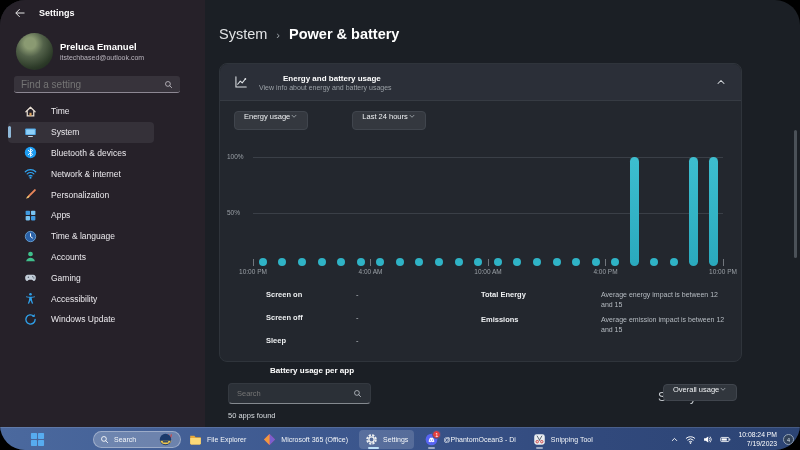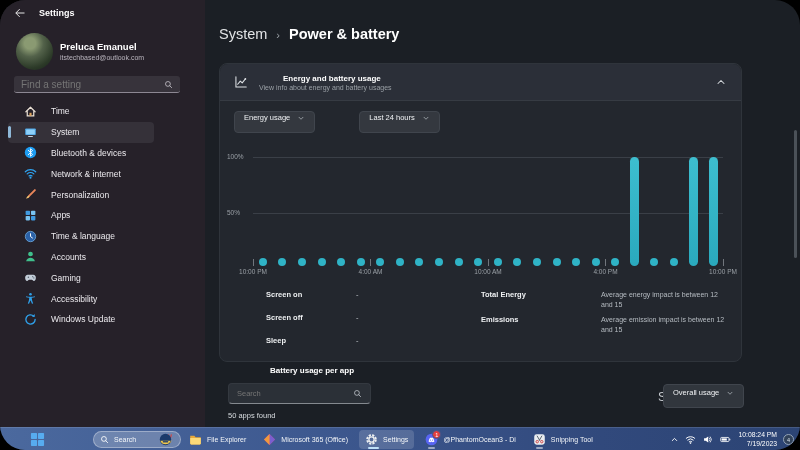--- a/index.html
+++ b/index.html
@@ -41,21 +41,21 @@
   .card-header { position:absolute; left:0; top:0; width:100%; height:37px; background:#2b2f38;
                  border-bottom:1px solid #363b43; border-radius:8px 8px 0 0;
                  display:flex; align-items:center; padding:0 14px; gap:11px; }
   .card-header .head-icon { width:14px; height:14px; }
   .head-text { display:flex; flex-direction:column; gap:1px; }
   .card-title { font-size:8px; font-weight:bold; color:#ffffff;padding-left:24px; }
   .card-sub { font-size:7px; color:#9aa0a6; }
   .collapse-btn { margin-left:auto; width:12px; height:12px; color:#d2d6da; cursor:default; }
 
   .card-controls { position:absolute; left:14px; top:47px; display:flex; gap:44px; }
-  .dropdown { display:inline-flex; align-items:flex-end; gap:7px; height:19px; padding:10px 9px;
+  .dropdown { display:inline-flex; align-items:flex-start; height:19px; padding:0 9px;
               background:#34383f; border:1px solid #40454d; border-radius:4px; cursor:default; }
   .dropdown-value { font-size:7.5px; color:#f0f2f4; white-space:nowrap; }
   .dropdown .chev { width:8px; height:8px; color:#aab0b6; }
 
   .gridline { position:absolute; left:33px; width:470px; height:1px; background:#3a3f47; }
   .y-label { position:absolute; left:7px; width:23px; text-align:left; font-size:6.5px; color:#9aa0a6; }
   .chart-plot { position:absolute; left:33px; top:93px; width:470px; height:109px; }
   .bar { position:absolute; top:0; width:9px; height:109px; border-radius:4.5px;
          background:linear-gradient(#3dbecf,#2aa9bd); }
   .dot { position:absolute; top:101px; width:8px; height:8px; border-radius:50%; background:#2fb3c6; }
@@ -369,21 +369,21 @@
   <div class="battery-search">
     <input placeholder="Search" style="">
     <span class="icon">
       <svg viewBox="0 0 16 16">
           <circle cx="7" cy="7" r="4.3" fill="none" stroke="currentColor" stroke-width="1.4"></circle>
           <path d="M10.3 10.3 13.6 13.6" stroke="currentColor" stroke-width="1.4" stroke-linecap="round"></path>
         </svg>
     </span>
   </div>
   <div class="sort-label">Sort by:</div>
-  <div class="sort-dropdown dropdown" style="height:24px;background:#31363d;">
+  <div class="sort-dropdown dropdown" style="height:17px;background:#31363d;">
     <span class="dropdown-value">Overall usage</span>
     <span class="icon chev">
       <svg viewBox="0 0 16 16">
           <path d="M4 6.5l4 4 4-4" stroke="currentColor" stroke-width="1.6" fill="none" stroke-linecap="round" stroke-linejoin="round"></path>
         </svg>
     </span>
   </div>
   <div class="result-count">50 apps found</div>
 
   <div class="scrollbar"></div>

